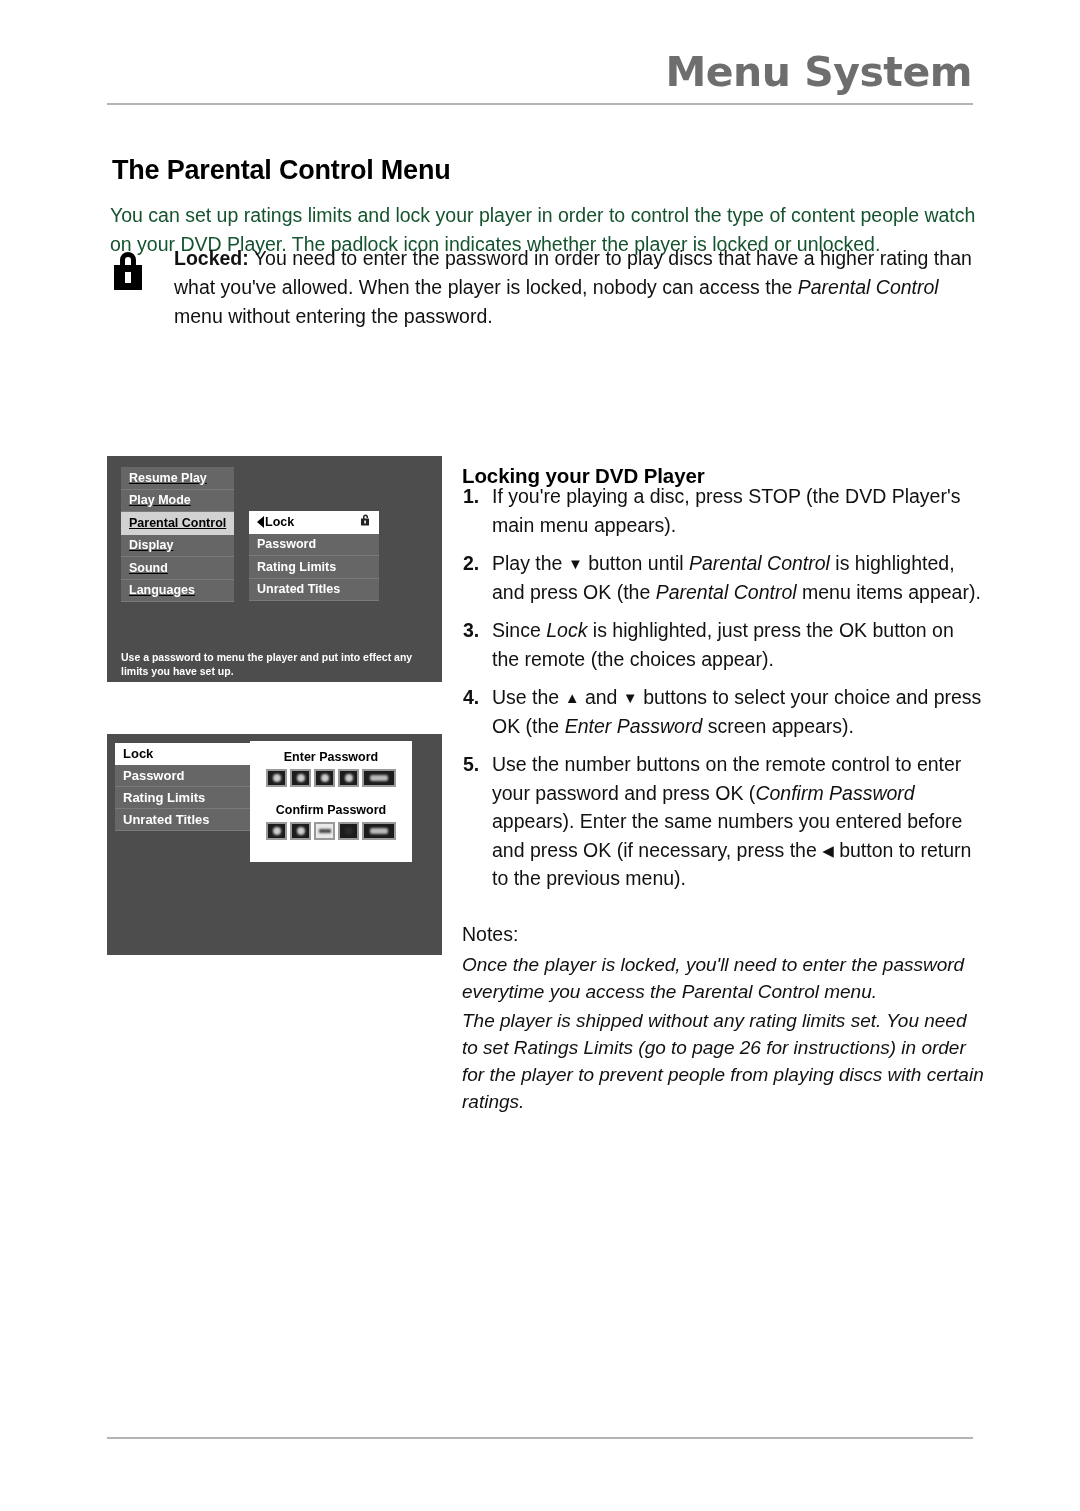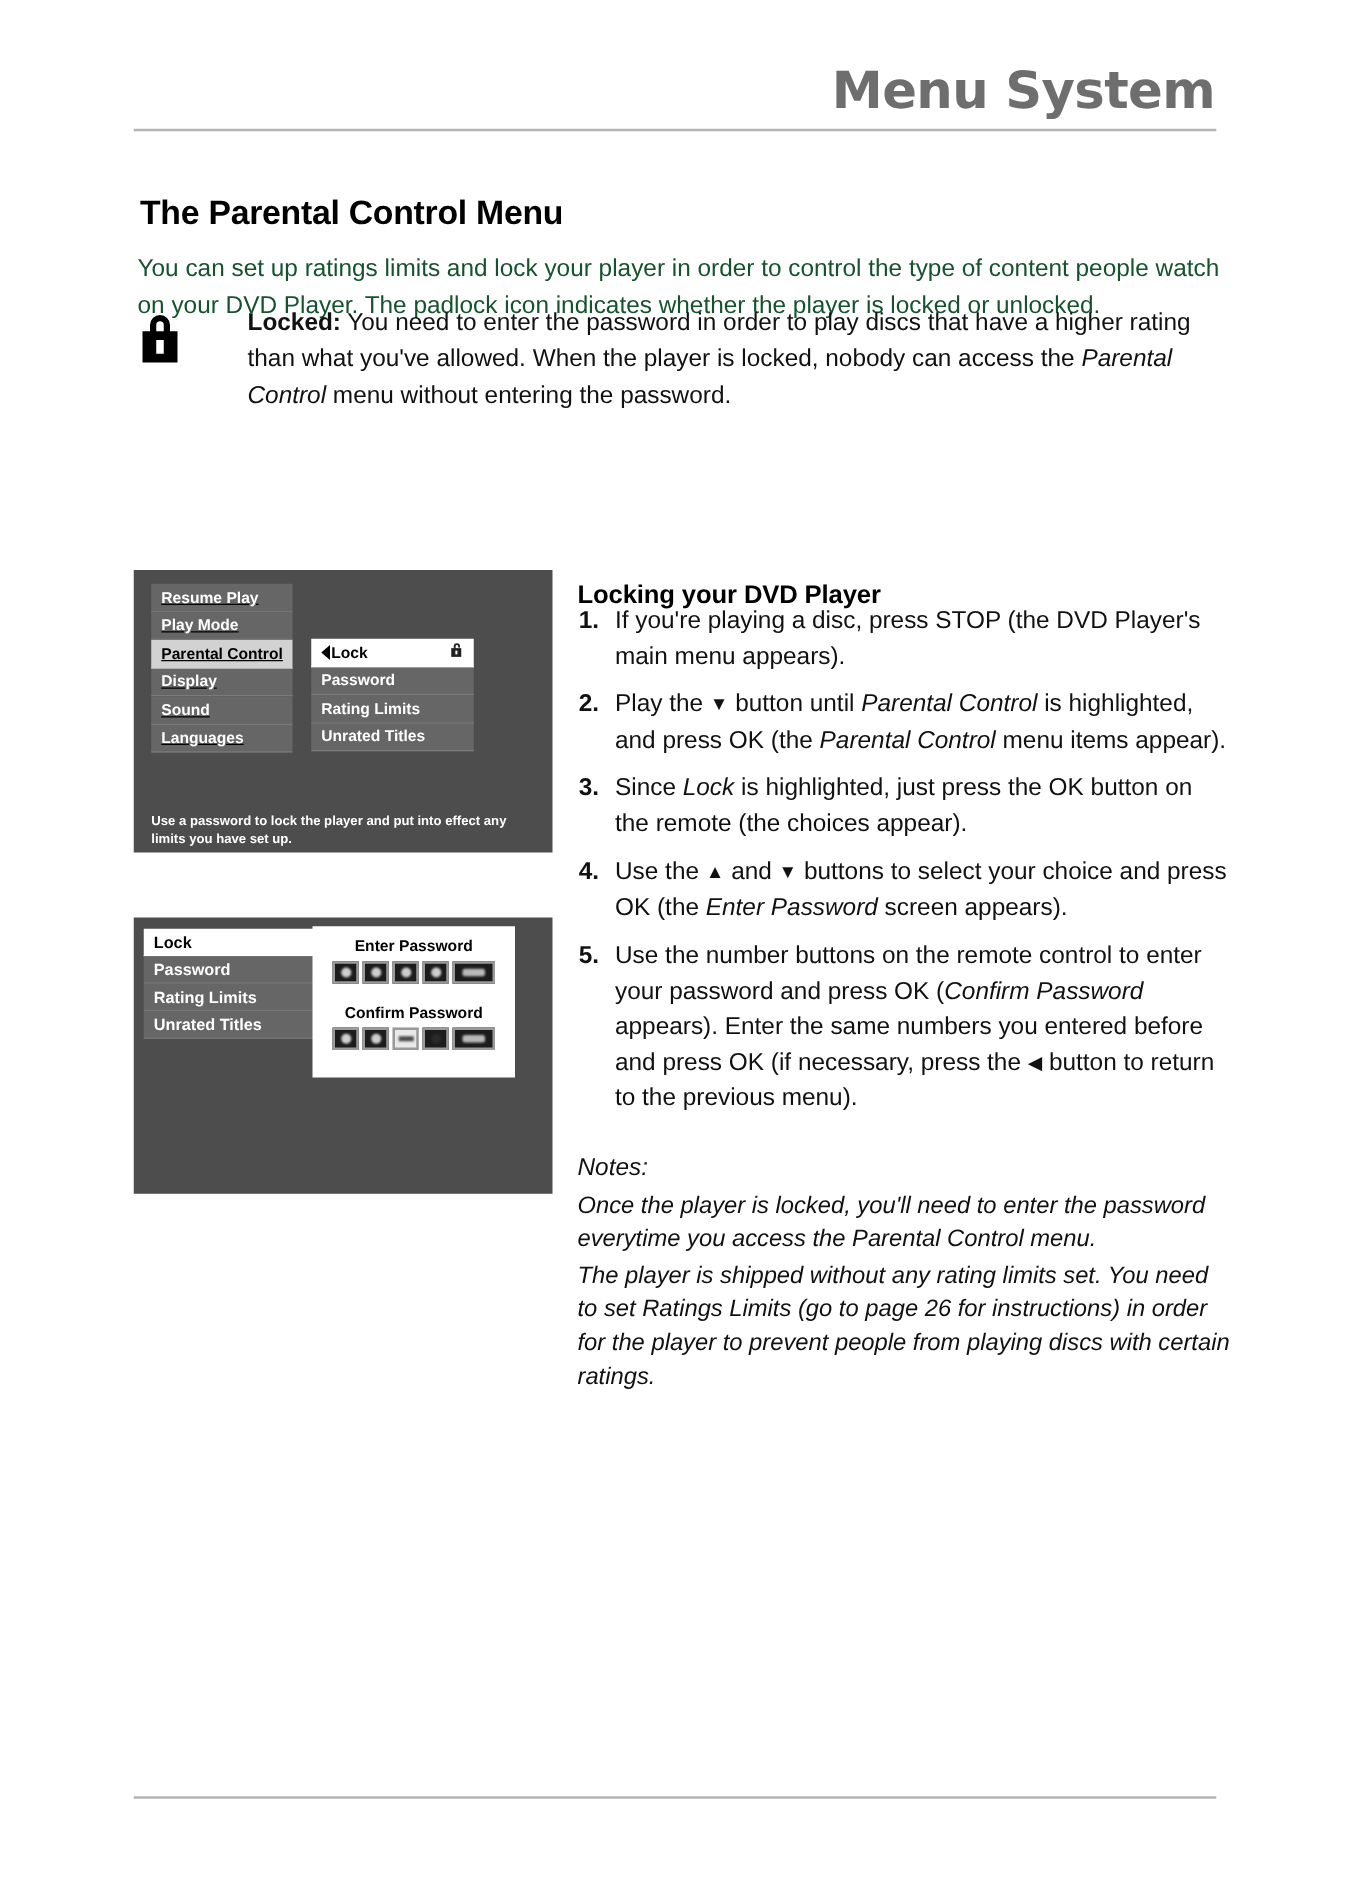--- a/index.html
+++ b/index.html
@@ -59,21 +59,21 @@
   }
 
   
   .lock-block {
     position: absolute;
     left: 110px;
     width: 880px;
     display: flex;
     align-items: flex-start;
   }
-  #locked-block { top: 244px; gap: 24px; }
+  #locked-block { top: 244px; }
   #unlocked-block { top: 330px; }
   .lock-icon-wrap {
     width: 64px;
     flex: 0 0 64px;
     padding-top: 4px;
     display: flex;
     justify-content: flex-start;
   }
   .lock-text {
     flex: 1;
@@ -232,21 +232,20 @@
   }
   .step-body { flex: 1; }
   .step-body i { font-style: italic; }
   .glyph { font-size: 15px; line-height: 1; display: inline-block; vertical-align: 1px; }
 
   .notes-label {
     position: absolute;
     left: 462px;
     top: 923px;
     font-size: 19.5px;
-    font-style: italic;
     color: #111;
   }
   .note {
     position: absolute;
     left: 462px;
     width: 522px;
     font-size: 19px;
     line-height: 27px;
     font-style: italic;
     color: #111;
@@ -336,21 +335,21 @@
         <div class="dvd-row">
           <span>Password</span>
         </div>
         <div class="dvd-row">
           <span>Rating Limits</span>
         </div>
         <div class="dvd-row">
           <span>Unrated Titles</span>
         </div>
       </div>
-    <div class="caption">Use a password to lock the player and put into effect any limits you have set up.</div>
+    <div class="caption">Use a password to menu the player and put into effect any limits you have set up.</div>
   </div>
 
   <div class="dvd-panel" id="dvd-panel-2">
     <div class="dvd-list" id="p2-main">
         <div class="dvd-row sel-white">
           <span>Lock</span>
         </div>
         <div class="dvd-row">
           <span>Password</span>
         </div>

